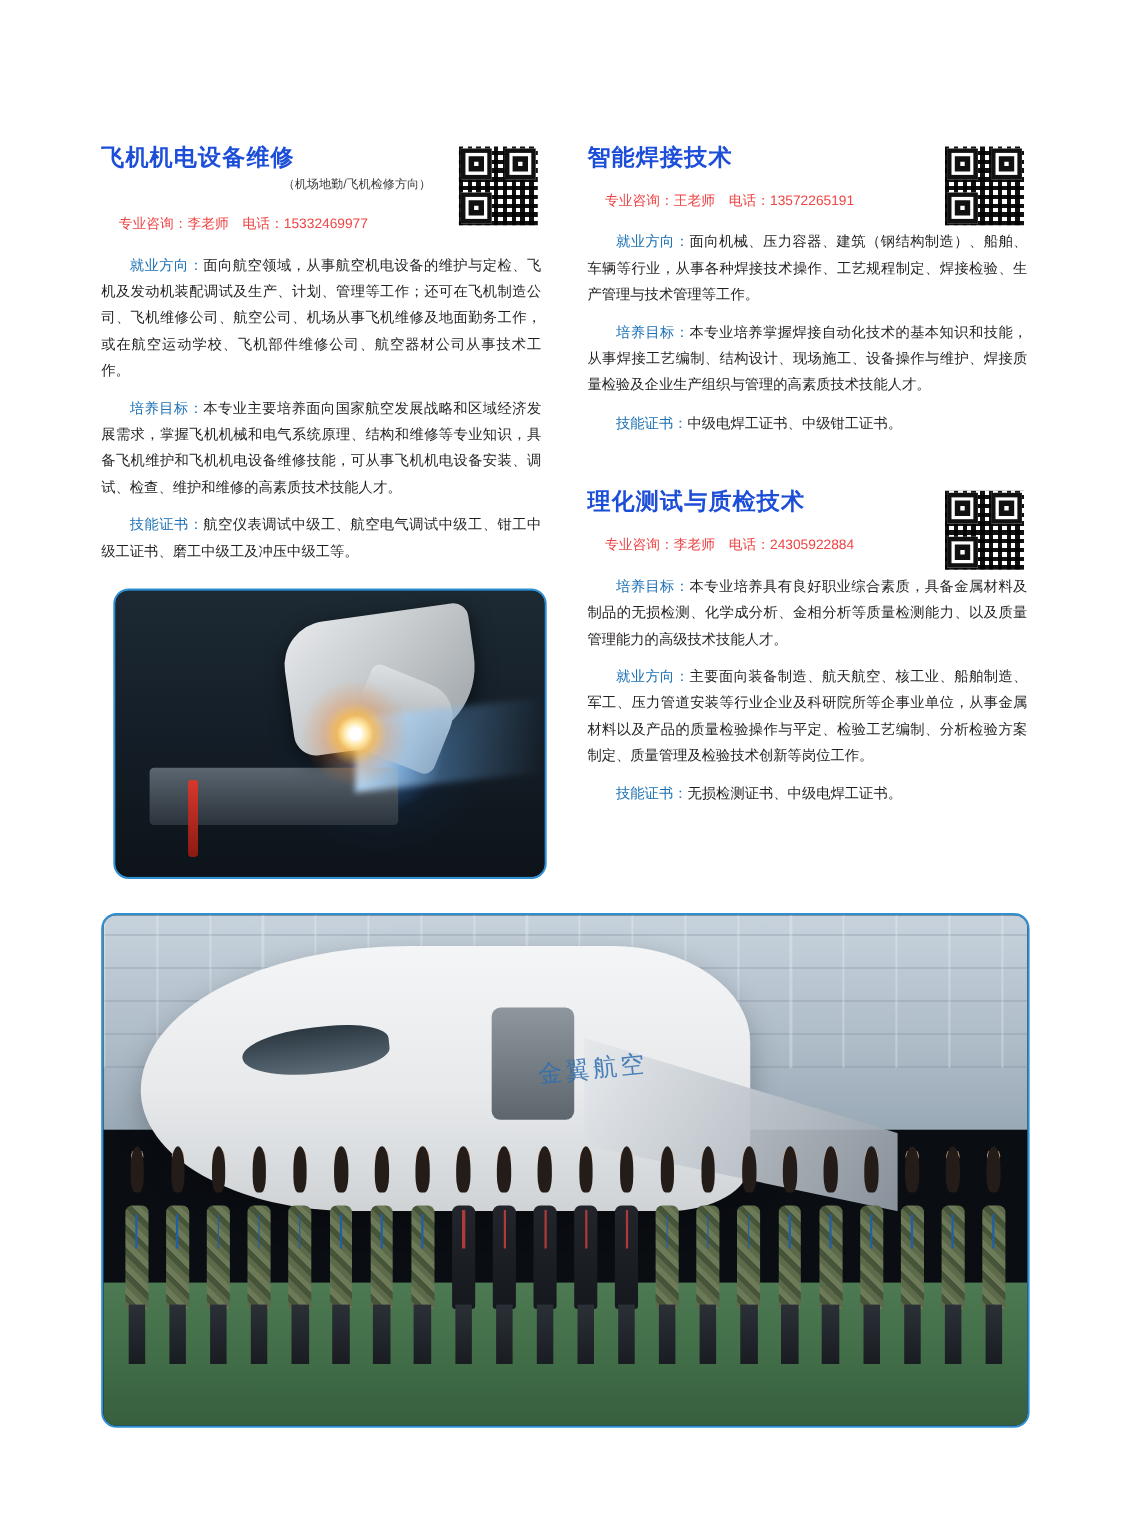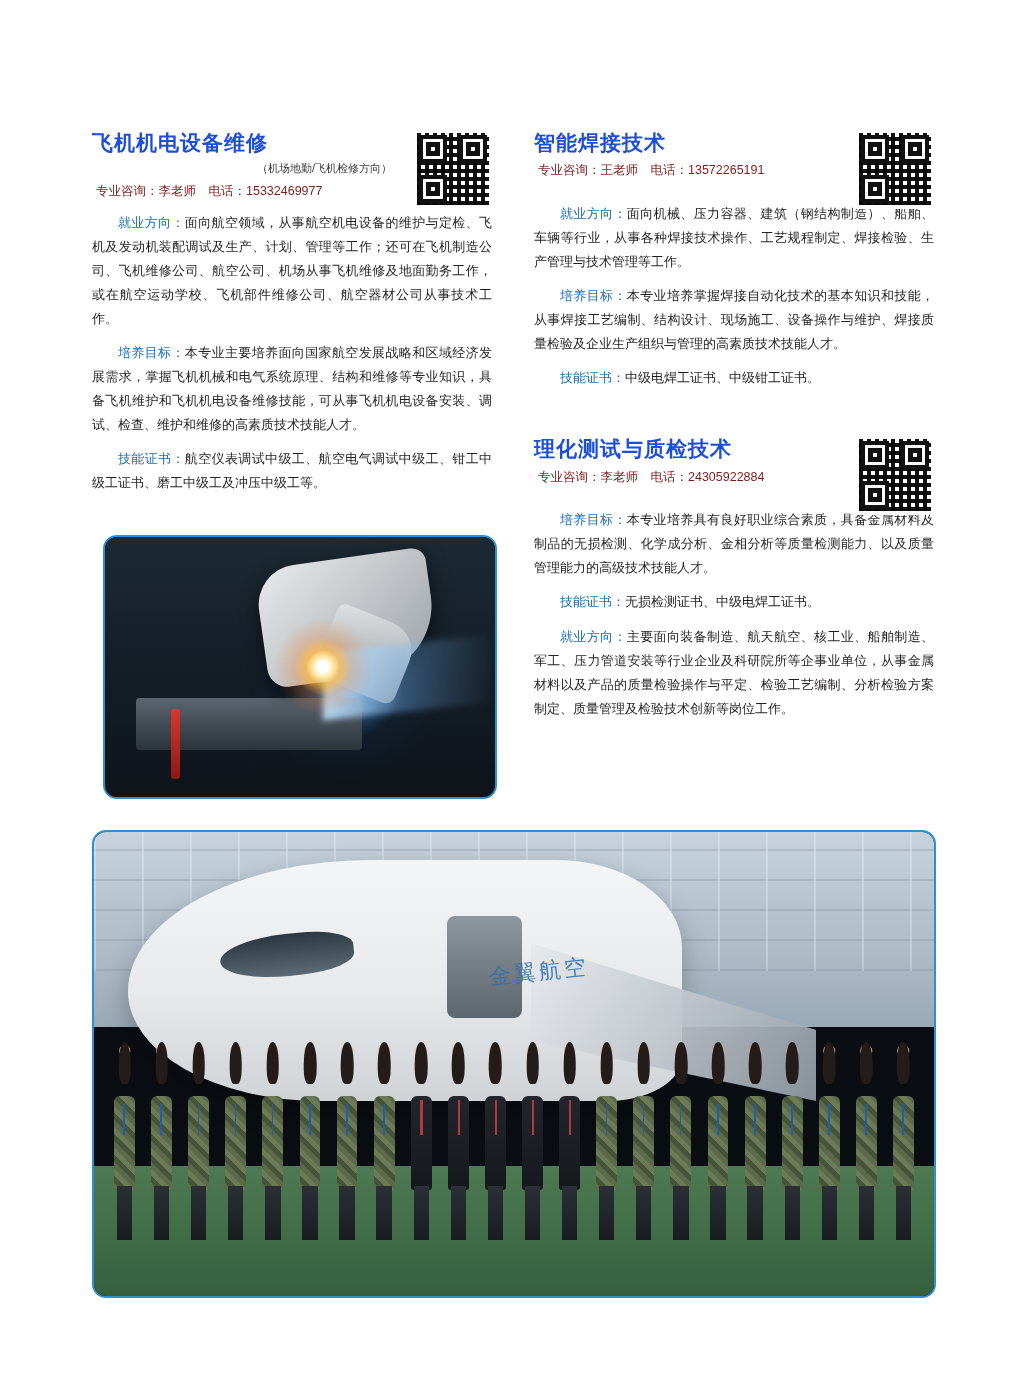--- a/index.html
+++ b/index.html
@@ -55,23 +55,23 @@
   }
   .prog-sub {
     font-size: 11px;
     color: #3b3b3b;
     line-height: 1.5;
     margin: 0 0 2px 0;
     text-align: right;
   }
   .prog-contact {
     font-size: 12.5px;
-    color: #7f1d1d;
+    color: #ef4444;
     line-height: 1.6;
-    margin: 4px;
+    margin: 16px;
   }
   .qr {
     position: absolute;
     right: 0;
     top: 0;
     width: 72px;
     height: 72px;
     background:
       repeating-linear-gradient(90deg, #111 0 4px, #fff 4px 8px),
       repeating-linear-gradient(0deg, #111 0 4px, #fff 4px 8px);
@@ -415,24 +415,24 @@
         <p class="prog-contact">专业咨询：李老师　电话：24305922884</p>
         <div class="qr">
             <span class="qr-bl"></span>
           </div>
       </div>
 
       <p class="para">
         <span class="lbl">培养目标：</span><span>本专业培养具有良好职业综合素质，具备金属材料及制品的无损检测、化学成分析、金相分析等质量检测能力、以及质量管理能力的高级技术技能人才。</span>
       </p>
       <p class="para">
+        <span class="lbl">就业方向：</span><span>主要面向装备制造、航天航空、核工业、船舶制造、军工、压力管道安装等行业企业及科研院所等企事业单位，从事金属材料以及产品的质量检验操作与平定、检验工艺编制、分析检验方案制定、质量管理及检验技术创新等岗位工作。</span>
+      </p>
+      <p class="para">
         <span class="lbl">技能证书：</span><span>无损检测证书、中级电焊工证书。</span>
-      </p>
-      <p class="para">
-        <span class="lbl">就业方向：</span><span>主要面向装备制造、航天航空、核工业、船舶制造、军工、压力管道安装等行业企业及科研院所等企事业单位，从事金属材料以及产品的质量检验操作与平定、检验工艺编制、分析检验方案制定、质量管理及检验技术创新等岗位工作。</span>
       </p>
     </div>
 
   </div>
 
   <div class="photo photo-weld">
     <div class="weld-scene">
       <div class="weld-base"></div>
       <div class="weld-tray"></div>
       <div class="weld-arm"></div>

